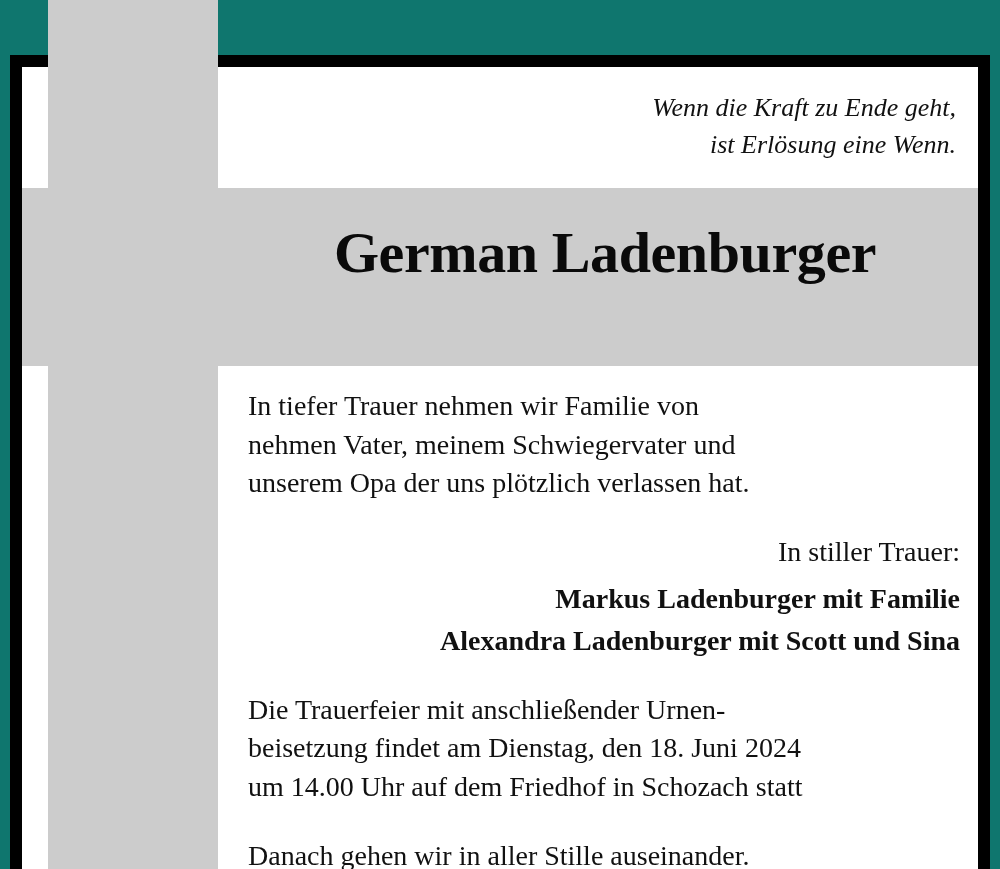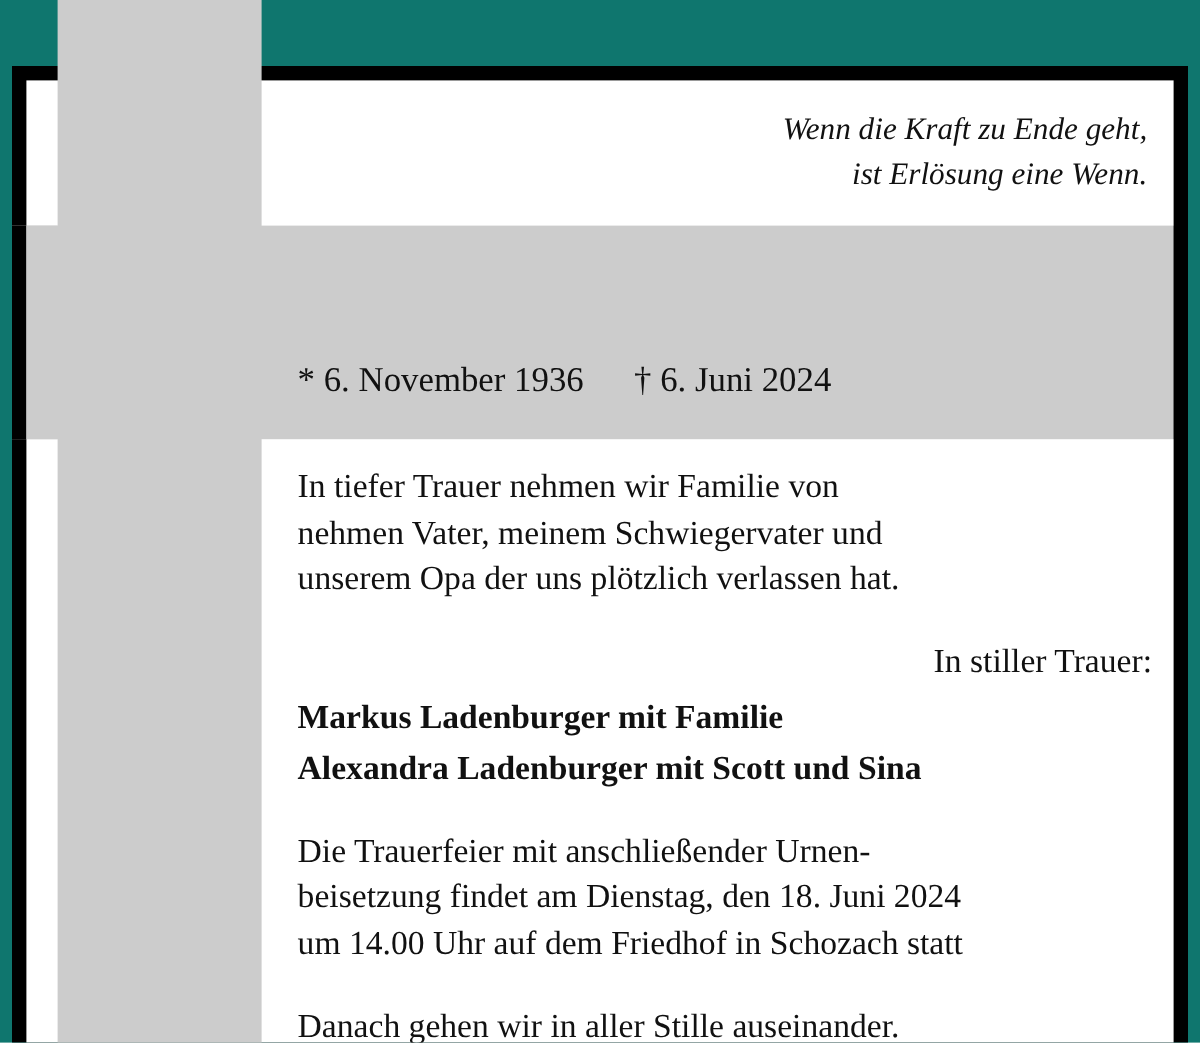--- a/index.html
+++ b/index.html
@@ -133,20 +133,21 @@
     font-size: 28px;
     line-height: 1.38;
     color: #111111;
   }
   .para { margin: 0 0 30px 0; }
   .para:last-child { margin-bottom: 0; }
   .para div { white-space: nowrap; }
   .mourners {
     font-weight: bold;
     margin-top: 4px;
+    text-align: right;
   }
   .tight { margin-bottom: 8px; text-align: right; }
 </style>
 </head>
 <body>
 
 <div id="page">
 
   <div class="frame-outer"></div>
   <div class="frame-inner"></div>
@@ -157,25 +158,22 @@
   <div class="notch-left-b"></div>
   <div class="notch-right"></div>
 
   <div class="content">
 
     <div class="quote">
       <div>Wenn die Kraft zu Ende geht,</div>
       <div>ist Erlösung eine Wenn.</div>
     </div>
 
+    <div class="name">German Ladenburger</div>
 
-    <div class="dates">
-      <span>* 6. November 1936</span>
-      <span>† 6. Juni 2024</span>
-    </div>
 
     <div class="body-block">
 
       <div class="para">
         <div>In tiefer Trauer nehmen wir Familie von</div>
         <div>nehmen Vater, meinem Schwiegervater und</div>
         <div>unserem Opa der uns plötzlich verlassen hat.</div>
       </div>
 
       <div class="para">

